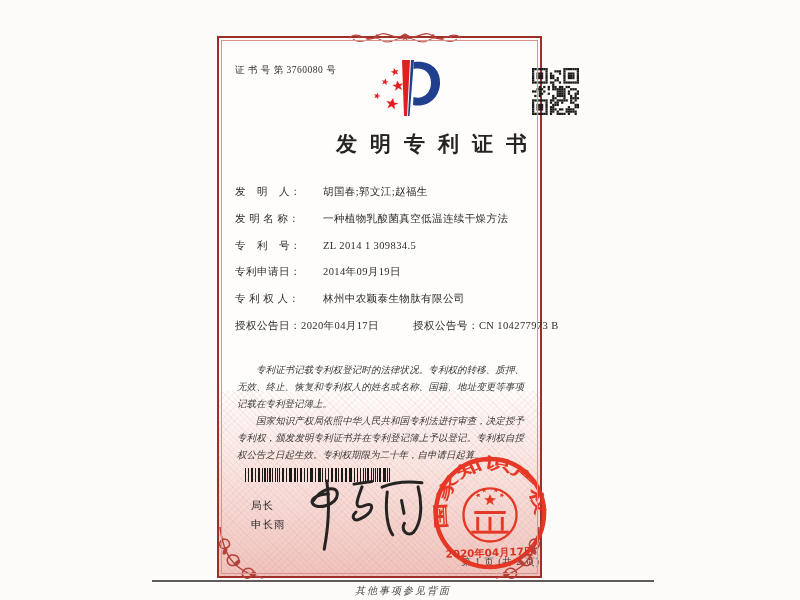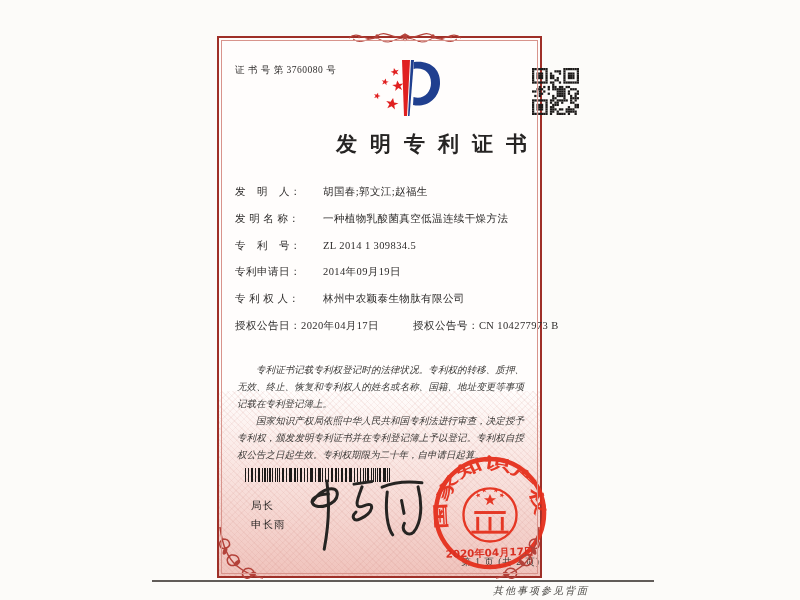--- a/index.html
+++ b/index.html
@@ -58,21 +58,21 @@
   
   .barcode { position:absolute; left:26px; top:430px; width:148px; height:14px; z-index:2; }
   .director { position:absolute; left:16px; top:458px; z-index:2; font-size:10.5px; color:#262423; line-height:19px; letter-spacing:1px;margin-left:16px; }
   .signature { position:absolute; left:64px; top:434px; width:150px; height:84px; z-index:3; transform:rotate(-2deg); }
   .seal { position:absolute; left:212px; top:416px; width:118px; height:118px; z-index:3; opacity:.95; }
   .page-info {
     position:absolute; left:0; right:0; bottom:7px; text-align:right;
     font-size:9.5px; color:#3a3836; letter-spacing:1px; z-index:2;
   }
   .back-note {
-    position:absolute; left:217px; width:372px; top:584px; text-align:right;
+    position:absolute; left:217px; width:372px; top:584px; text-align:center;
     font-size:10px; font-style:italic; color:#4c4a47; letter-spacing:2px;
   }
   
   .ornament-top { position:absolute; left:128px; top:-13px; width:116px; height:26px; z-index:4; }
   .ornament-bl  { position:absolute; left:-2px; bottom:-3px; width:48px; height:54px; z-index:4; }
   .ornament-br  { position:absolute; right:-2px; bottom:-3px; width:48px; height:54px; transform:scaleX(-1); z-index:4; }
 </style>
 </head>
 <body>
 

